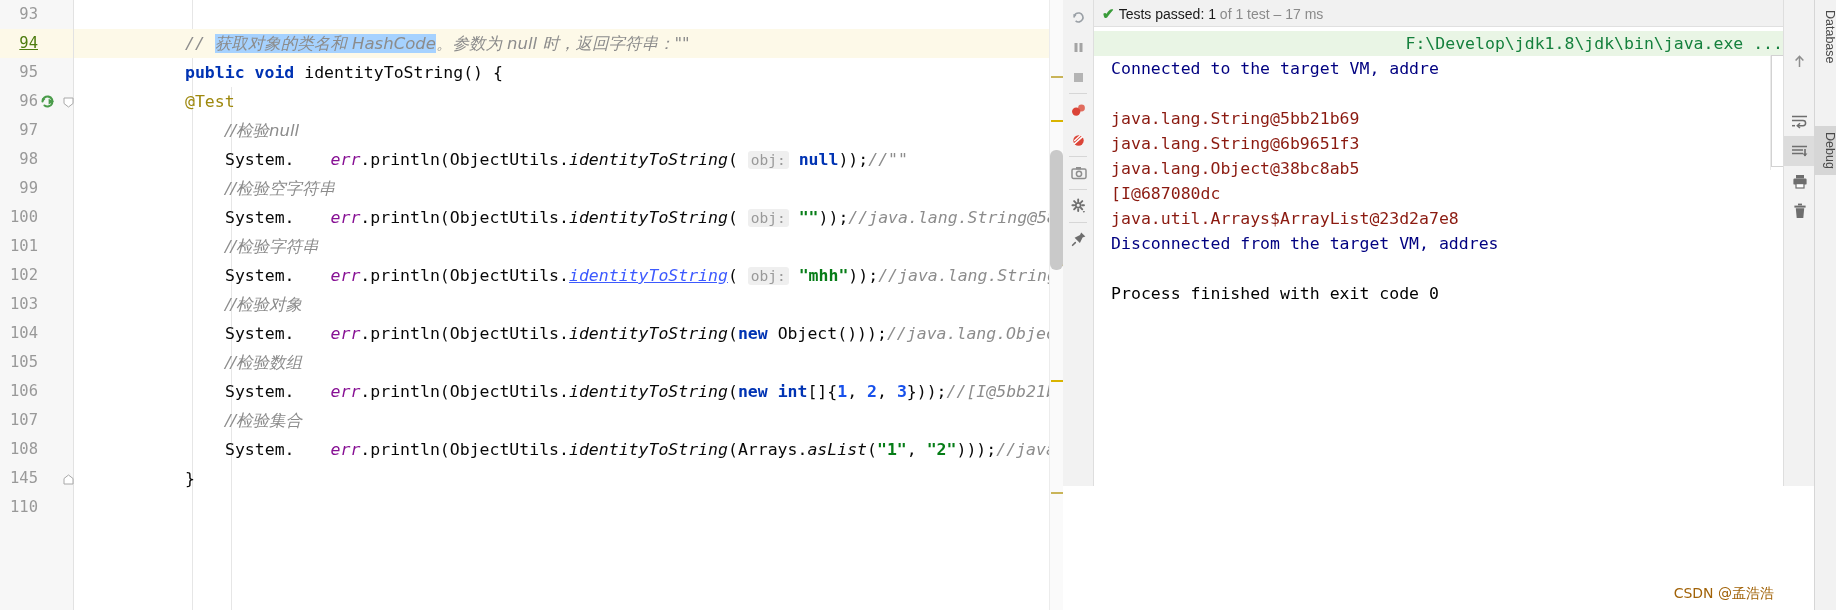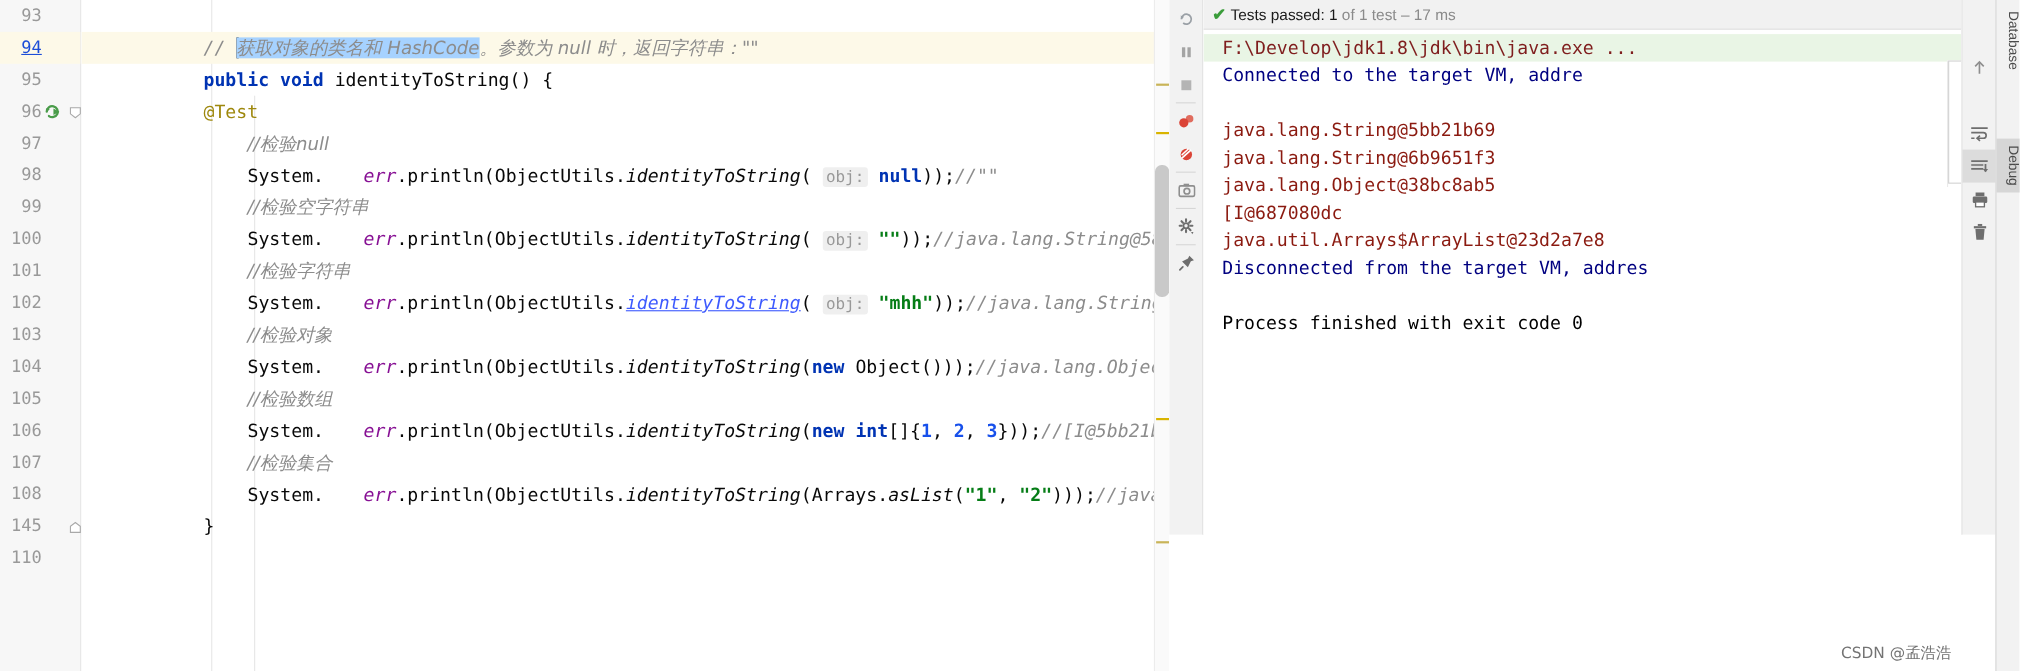--- a/index.html
+++ b/index.html
@@ -43,21 +43,21 @@
     text-align: left;
     padding-left: 32px;
   }
   .gutter-line .num {
     position: absolute;
     left: 4px; top: 0;
     width: 34px;
     text-align: right;
   }
   .gutter-line.cur { background: #fdf9e8; }
-  .gutter-line.cur .num { color: #1d4ed8; text-decoration: underline; }
+  .gutter-line.cur .num { color: #4d7c0f; text-decoration: underline; }
   .run-icon {
     position: absolute;
     left: 39px; top: 6px;
     width: 17px; height: 17px;
   }
   .fold-icon {
     position: absolute;
     left: 63px; top: 10px;
     width: 11px; height: 11px;
   }
@@ -197,21 +197,21 @@
     overflow: hidden;
   }
   .c-line {
     height: 25px;
     line-height: 25px;
     white-space: pre;
     font-family: "DejaVu Sans Mono", monospace;
     font-size: 16.5px;
     padding-left: 17px;
   }
-  .c-cmd   { color: #7f1d1d; background: #e9f5e5; display: block; }
+  .c-cmd   { color: #15803d; background: #e9f5e5; display: block; text-align: right; }
   .c-blue  { color: #000080; }
   .c-err   { color: #8b1a10; }
   .c-bold  { color: #000000; }
   .c-blank { height: 25px; }
 
   .run-scroll {
     position: absolute;
     right: 0; top: 28px;
     width: 13px; height: 115px;
     background: #ffffff;
@@ -251,21 +251,21 @@
     text-align: center;
     padding: 6px 0;
     white-space: nowrap;
   }
   .vtab.active { background: #d6d6d6; }
 
   .watermark {
     position: absolute;
     right: 62px; bottom: 7px;
     font-size: 14px;
-    color: #737373;
+    color: #a16207;
     font-family: "DejaVu Sans", sans-serif;
     z-index: 30;
   }
   .icon-svg { display: block; }
 </style>
 </head>
 <body>
 
 <div class="ide">
 

